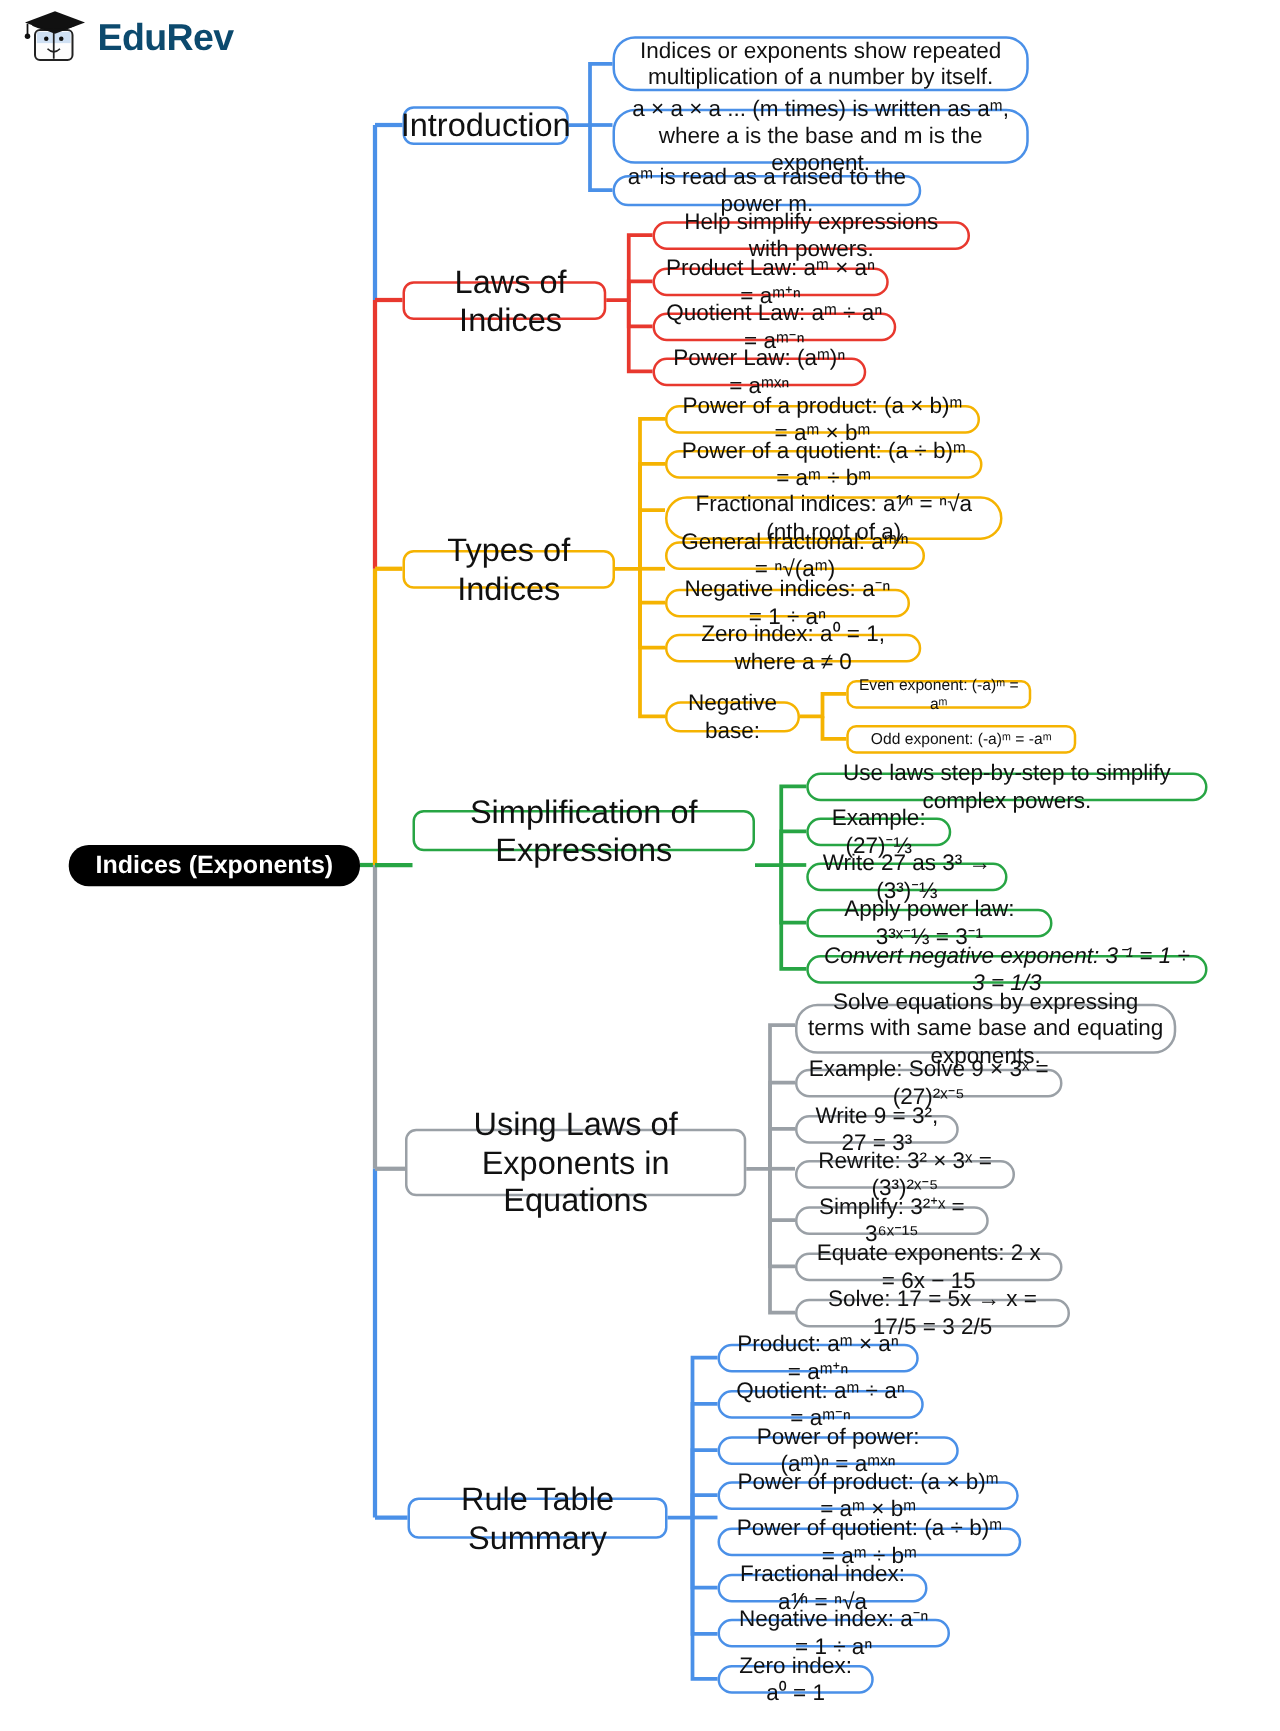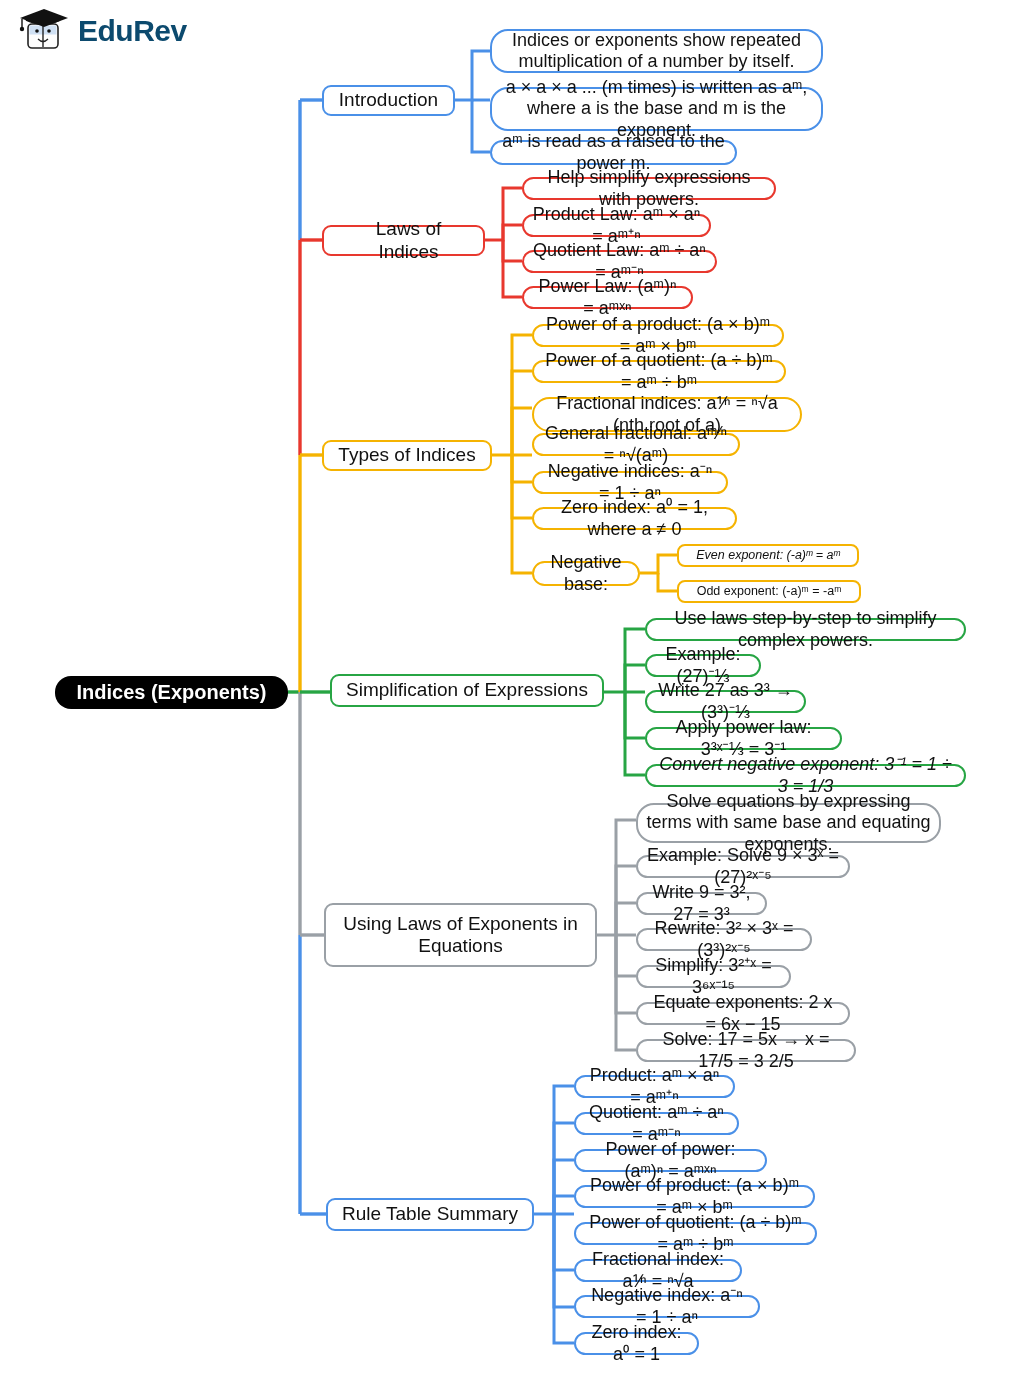--- a/index.html
+++ b/index.html
@@ -12,21 +12,21 @@
   svg.links{position:absolute;left:0;top:0;width:1024px;height:1385px;pointer-events:none;}
 
   .logo{position:absolute;left:18px;top:8px;display:flex;align-items:center;gap:8px;}
   .logo-text{font-size:30px;font-weight:bold;color:#0c4a6e;letter-spacing:-0.5px;}
 
   .node{position:absolute;box-sizing:border-box;background:#fff;
         border-radius:9px;display:flex;align-items:center;justify-content:center;
         text-align:center;color:#111;line-height:1.18;}
   .root{background:#000;color:#fff;font-weight:bold;font-size:20px;
         border-radius:16px;border:none;padding:4px 10px;}
-  .branch{font-size:19px;border-width:2.5px;border-style:solid;padding:3px 10px;}
+  .branch{font-size:26px;border-width:2.5px;border-style:solid;padding:3px 10px;}
   .leaf{font-size:18px;border-width:2px;border-style:solid;padding:3px 8px;border-radius:18px;}
   .leaf2{font-size:12.5px;border-width:2px;border-style:solid;padding:3px 8px;border-radius:8px;}
 </style>
 </head>
 <body>
 
 <div id="canvas">
 
   <div class="logo">
     <svg width="52" height="46" viewBox="0 0 52 46">
@@ -131,31 +131,31 @@
   <div class="node leaf" style="left:522px;top:286px;width:171px;height:23px;border-color:#e8382e;">Power Law: (aᵐ)ⁿ = aᵐˣⁿ</div>
 
   <div class="node branch" style="left:322px;top:440px;width:170px;height:31px;border-color:#f5b301;">Types of Indices</div>
   <div class="node leaf" style="left:532px;top:360px;width:254px;height:23px;border-color:#f5b301;">Power of a quotient: (a ÷ b)ᵐ = aᵐ ÷ bᵐ</div>
   <div class="node leaf" style="left:532px;top:324px;width:252px;height:23px;border-color:#f5b301;">Power of a product: (a × b)ᵐ = aᵐ × bᵐ</div>
   <div class="node leaf" style="left:532px;top:397px;width:270px;height:35px;border-color:#f5b301;">Fractional indices: a⅟ⁿ = ⁿ√a (nth root of a)</div>
   <div class="node leaf" style="left:532px;top:433px;width:208px;height:23px;border-color:#f5b301;">General fractional: aᵐ⁄ⁿ = ⁿ√(aᵐ)</div>
   <div class="node leaf" style="left:532px;top:471px;width:196px;height:23px;border-color:#f5b301;">Negative indices: a⁻ⁿ = 1 ÷ aⁿ</div>
   <div class="node leaf" style="left:532px;top:507px;width:205px;height:23px;border-color:#f5b301;">Zero index: a⁰ = 1, where a ≠ 0</div>
   <div class="node leaf" style="left:532px;top:561px;width:108px;height:25px;border-color:#f5b301;">Negative base:</div>
-  <div class="node leaf2" style="left:677px;top:544px;width:182px;height:23px;border-color:#f5b301;font-style:italic;">Even exponent: (-a)ᵐ = aᵐ</div>
+  <div class="node leaf2" style="left:677px;top:544px;width:148px;height:23px;border-color:#f5b301;">Even exponent: (-a)ᵐ = aᵐ</div>
   <div class="node leaf2" style="left:677px;top:580px;width:184px;height:23px;border-color:#f5b301;">Odd exponent: (-a)ᵐ = -aᵐ</div>
 
-  <div class="node branch" style="left:330px;top:674px;width:274px;height:33px;border-color:#27a544;">Simplification of Expressions</div>
+  <div class="node branch" style="left:330px;top:648px;width:274px;height:33px;border-color:#27a544;">Simplification of Expressions</div>
   <div class="node leaf" style="left:645px;top:618px;width:321px;height:23px;border-color:#27a544;">Use laws step-by-step to simplify complex powers.</div>
   <div class="node leaf" style="left:645px;top:654px;width:116px;height:23px;border-color:#27a544;">Example: (27)⁻⅓</div>
   <div class="node leaf" style="left:645px;top:690px;width:161px;height:23px;border-color:#27a544;">Write 27 as 3³ → (3³)⁻⅓</div>
   <div class="node leaf" style="left:645px;top:727px;width:197px;height:23px;border-color:#27a544;">Apply power law: 3³ˣ⁻⅓ = 3⁻¹</div>
   <div class="node leaf" style="left:645px;top:764px;width:321px;height:23px;border-color:#27a544;font-style:italic;">Convert negative exponent: 3⁻¹ = 1 ÷ 3 = 1/3</div>
 
-  <div class="node branch" style="left:324px;top:903px;width:273px;height:64px;border-color:#9aa0a6;">Using Laws of Exponents in Equations</div>
+  <div class="node branch" style="left:324px;top:903px;width:273px;height:54px;border-color:#9aa0a6;">Using Laws of Exponents in Equations</div>
   <div class="node leaf" style="left:636px;top:803px;width:305px;height:40px;border-color:#9aa0a6;">Solve equations by expressing terms with same base and equating exponents.</div>
   <div class="node leaf" style="left:636px;top:855px;width:214px;height:23px;border-color:#9aa0a6;">Example: Solve 9 × 3ˣ = (27)²ˣ⁻⁵</div>
   <div class="node leaf" style="left:636px;top:892px;width:131px;height:23px;border-color:#9aa0a6;">Write 9 = 3², 27 = 3³</div>
   <div class="node leaf" style="left:636px;top:928px;width:176px;height:23px;border-color:#9aa0a6;">Rewrite: 3² × 3ˣ = (3³)²ˣ⁻⁵</div>
   <div class="node leaf" style="left:636px;top:965px;width:155px;height:23px;border-color:#9aa0a6;">Simplify: 3²⁺ˣ = 3⁶ˣ⁻¹⁵</div>
   <div class="node leaf" style="left:636px;top:1002px;width:214px;height:23px;border-color:#9aa0a6;">Equate exponents: 2 x = 6x − 15</div>
   <div class="node leaf" style="left:636px;top:1039px;width:220px;height:23px;border-color:#9aa0a6;">Solve: 17 = 5x → x = 17/5 = 3 2/5</div>
 
   <div class="node branch" style="left:326px;top:1198px;width:208px;height:33px;border-color:#4a90e8;">Rule Table Summary</div>
   <div class="node leaf" style="left:574px;top:1075px;width:161px;height:23px;border-color:#4a90e8;">Product: aᵐ × aⁿ = aᵐ⁺ⁿ</div>

